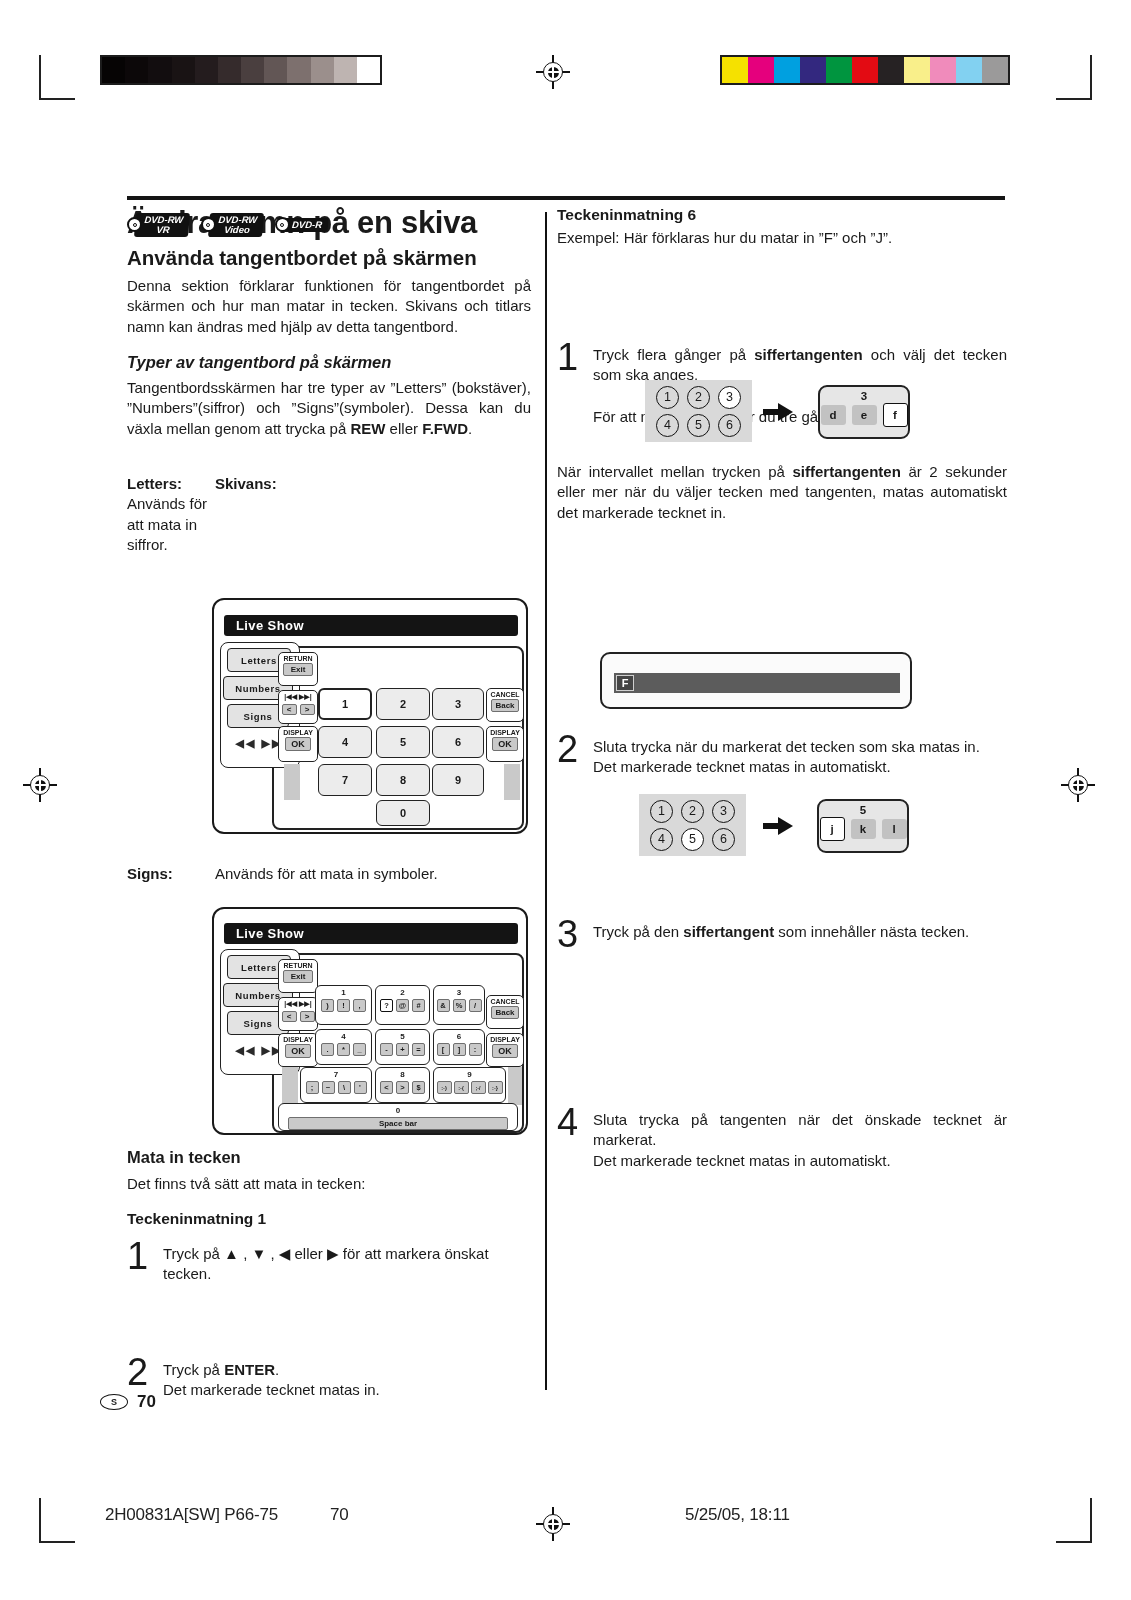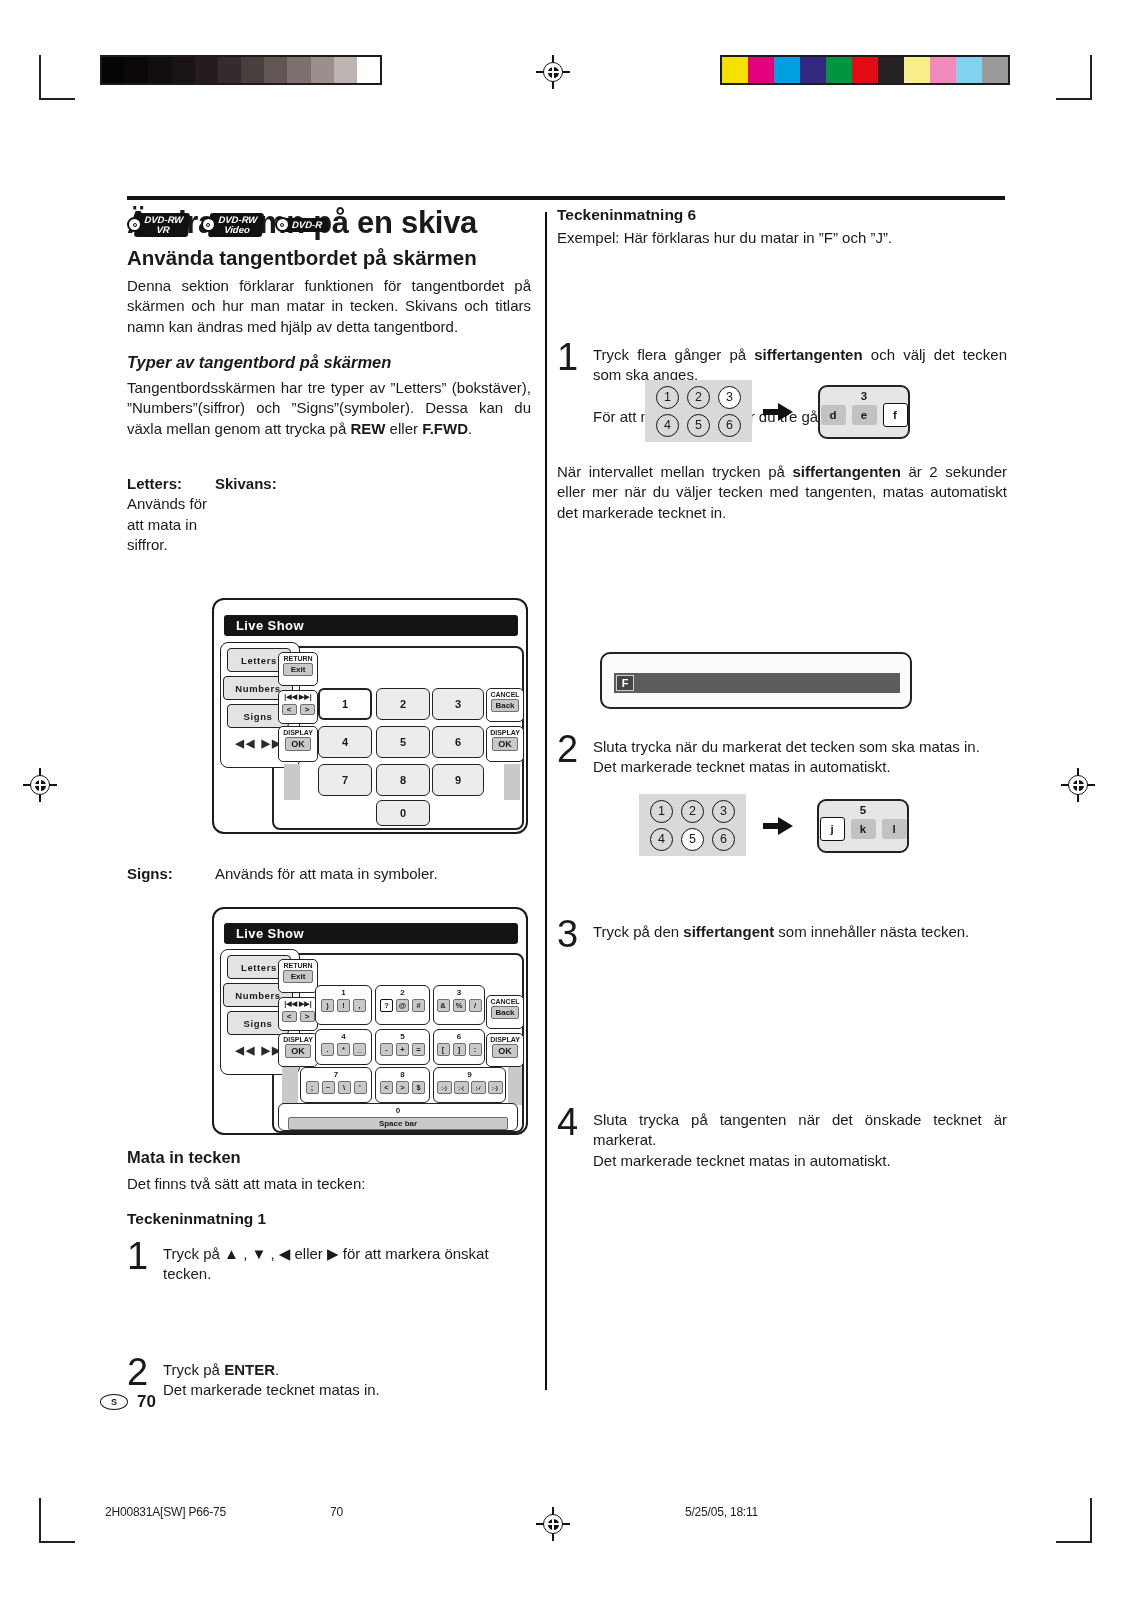--- a/index.html
+++ b/index.html
@@ -85,21 +85,21 @@
   
   .disp{position:absolute;width:312px;height:57px;border:2px solid #222;border-radius:10px;background:#fbfbfb;}
   .disp .dbar{position:absolute;left:12px;right:10px;top:19px;height:20px;background:#5c5c5c;
               display:flex;align-items:center;padding-left:2px;}
   .chip{background:#454545;border:1px solid #cfcfcf;color:#fff;font-size:11px;font-weight:bold;height:16px;
         min-width:18px;display:flex;align-items:center;justify-content:center;padding:0 3px;}
   
   .soval{display:inline-flex;width:28px;height:16px;border:1.5px solid #111;border-radius:50%;
          align-items:center;justify-content:center;font-size:9px;font-weight:bold;}
   .pageno{font-size:17px;font-weight:bold;margin-left:9px;}
-  .foot{position:absolute;font-size:12px;color:#222;letter-spacing:-0.2px;}
+  .foot{position:absolute;font-size:17px;color:#222;letter-spacing:-0.2px;}
   .divider{position:absolute;background:#111;}
 </style>
 </head>
 <body>
 
 <div class="page">
 
   <div class="cropline" style="left:39px;top:55px;width:2px;height:45px;"></div>
   <div class="cropline" style="left:39px;top:98px;width:36px;height:2px;"></div>
   <div class="cropline" style="left:1090px;top:55px;width:2px;height:45px;"></div>

